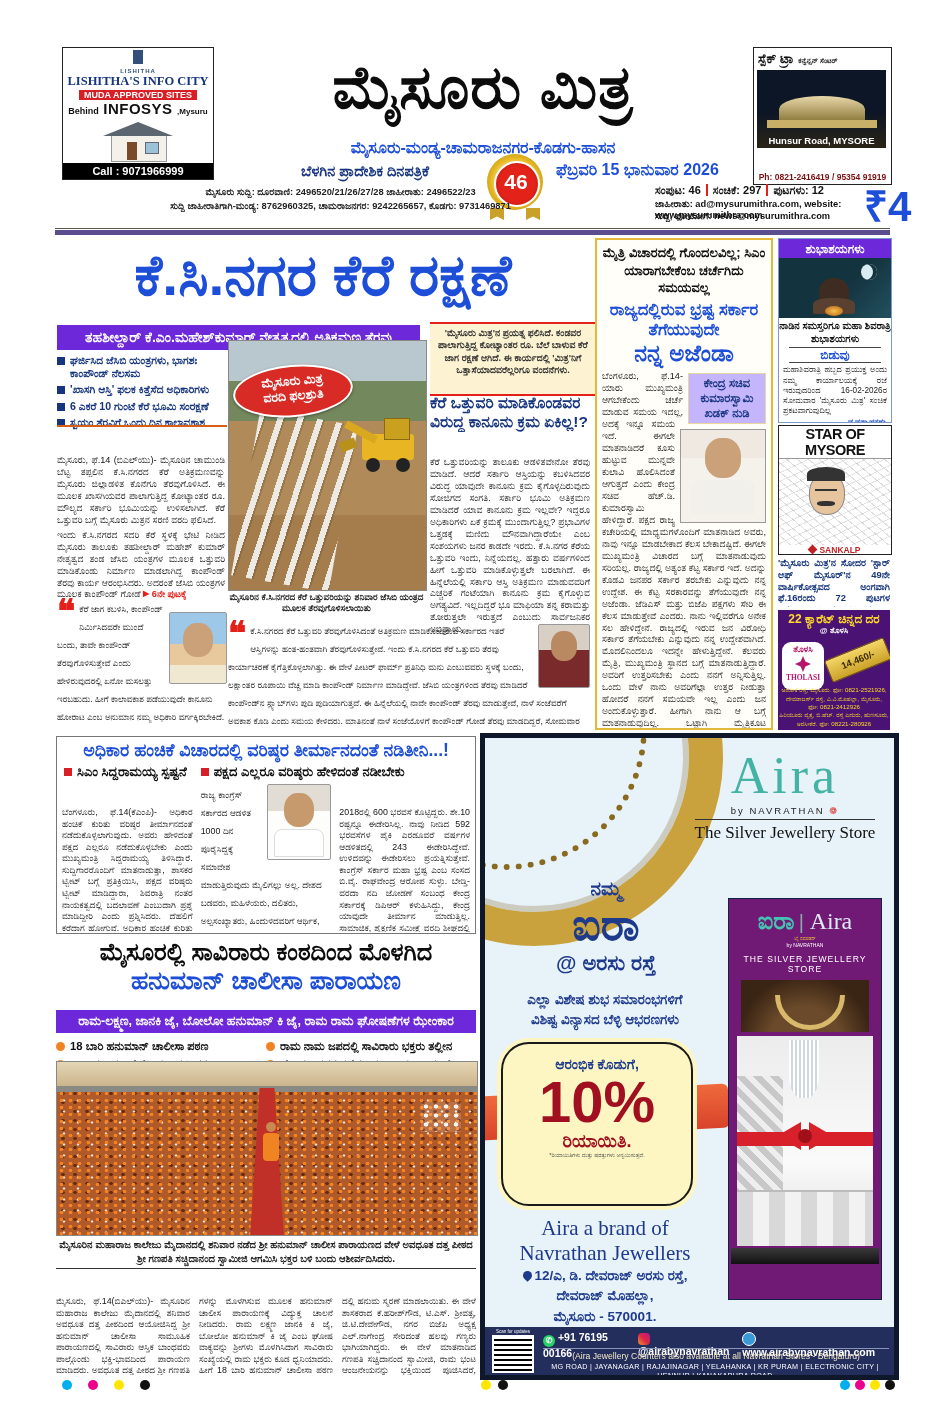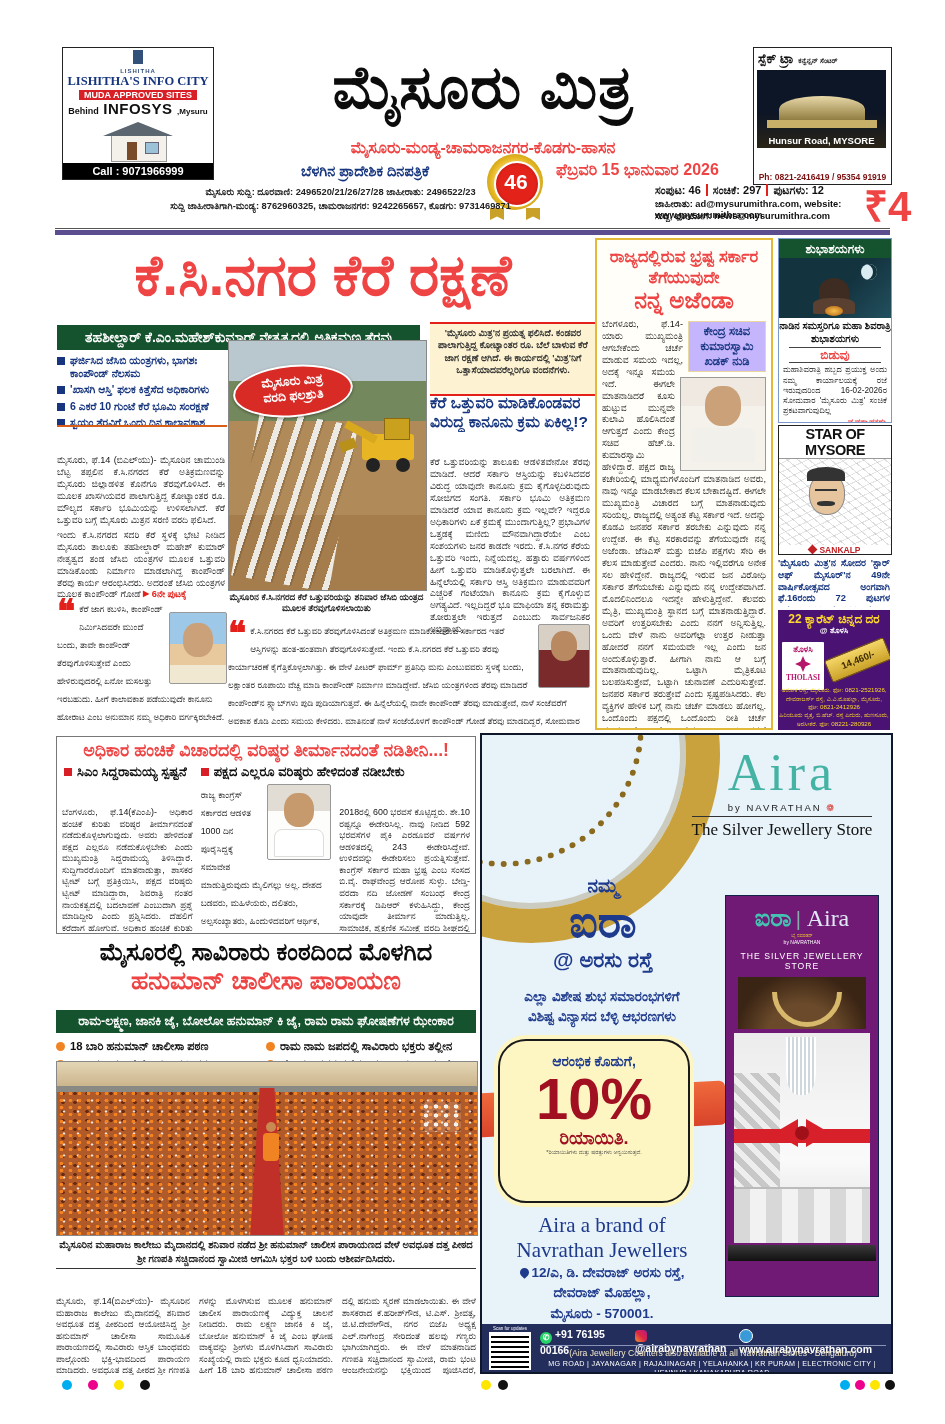--- a/index.html
+++ b/index.html
@@ -1,23 +1,23 @@
 <!DOCTYPE html>
 <html><head>
 <meta charset="utf-8">
 <style>
   html,body{margin:0;padding:0;background:#888;}
   .page{position:relative;width:945px;height:1424px;background:#fff;margin:0 auto;overflow:hidden;
         font-family:"Liberation Sans",sans-serif;color:#111;}
   .abs{position:absolute;}
   .c{text-align:center;} .j{text-align:justify;} .b{font-weight:bold;}
-  .red{color:#ef4444;} .blue{color:#16357e;} .white{color:#fff;}
+  .red{color:#1d4ed8;} .blue{color:#16357e;} .white{color:#fff;}
   .ov{overflow:hidden;}
   .serif{font-family:"Liberation Serif",serif;}
-  .band{background:#14532d;color:#fff;font-weight:bold;display:flex;align-items:center;justify-content:center;}
+  .band{background:#6d28d9;color:#fff;font-weight:bold;display:flex;align-items:center;justify-content:center;}
   .body-sm{font-size:9.2px;line-height:1.3;text-align:justify;color:#141414;margin-top:23px;}
   .sq{display:inline-block;width:8px;height:8px;background:#16357e;margin-right:5px;flex:none;margin-top:3px;}
   .bullet-row{display:flex;font-size:10.6px;font-weight:bold;color:#16357e;line-height:1.25;margin-bottom:3px;}
   .odot{display:inline-block;width:9px;height:9px;border-radius:50%;background:#f08322;margin-right:5px;flex:none;margin-top:2px;}
   .contmark{color:#e3211a;font-weight:bold;white-space:nowrap;}
   .contmark .tri{font-size:8px;vertical-align:1px;}
   .qmark{float:left;font-size:34px;line-height:.7;color:#e3211a;font-weight:bold;margin:2px 4px 0 0;font-family:"Liberation Serif",serif;}
   .qmark::before{content:"\275D";}
   .portrait{border:1px solid #999;border-radius:2px;}
   .pipe{border-left:2px solid #e3211a;margin:0 5px;}
@@ -161,20 +161,21 @@
   <div class="abs ov" style="left:228px;top:620px;width:362px;height:110px;">
     <span class="qmark"></span>
     <div class="portrait" style="float:right;width:50px;height:62px;margin:4px 0 2px 5px;background:linear-gradient(#d8d0c4 0 40%,#7a2a2a 40%);">
       <div style="width:26px;height:30px;background:#b98a62;border-radius:45%;margin:6px auto 0;"></div>
     </div>
     <span class="body-sm" style="font-size:8.7px;">ಕೆ.ಸಿ.ನಗರದ ಕೆರೆ ಒತ್ತುವರಿ ತೆರವುಗೊಳಿಸಿದಂತೆ ಅತಿಕ್ರಮಣ ಮಾಡಿಕೊಂಡಿರುವ ಸರ್ಕಾರದ ಇತರೆ ಆಸ್ತಿಗಳನ್ನು ಹಂತ-ಹಂತವಾಗಿ ತೆರವುಗೊಳಿಸುತ್ತೇವೆ. ಇಂದು ಕೆ.ಸಿ.ನಗರದ ಕೆರೆ ಒತ್ತುವರಿ ತೆರವು ಕಾರ್ಯಾಚರಣೆ ಕೈಗೆತ್ತಿಕೊಳ್ಳಲಾಗಿತ್ತು. ಈ ವೇಳೆ ಪೀಟರ್ ಫಾರ್ಮ್ ಪ್ರತಿನಿಧಿ ಮನು ಎಂಬುವವರು ಸ್ಥಳಕ್ಕೆ ಬಂದು, ಲಕ್ಷಾಂತರ ರೂಪಾಯಿ ವೆಚ್ಚ ಮಾಡಿ ಕಾಂಪೌಂಡ್ ನಿರ್ಮಾಣ ಮಾಡಿದ್ದೇವೆ. ಜೆಸಿಬಿ ಯಂತ್ರಗಳಿಂದ ತೆರವು ಮಾಡಿದರೆ ಕಾಂಪೌಂಡ್‌ನ ಸ್ಲ್ಯಾಬ್‌ಗಳು ಪುಡಿ ಪುಡಿಯಾಗುತ್ತವೆ. ಈ ಹಿನ್ನೆಲೆಯಲ್ಲಿ ನಾವೇ ಕಾಂಪೌಂಡ್ ತೆರವು ಮಾಡುತ್ತೇವೆ, ನಾಳೆ ಸಂಜೆವರೆಗೆ ಅವಕಾಶ ಕೊಡಿ ಎಂದು ಸಮಯ ಕೇಳಿದರು. ಮಾತಿನಂತೆ ನಾಳೆ ಸಂಜೆಯೊಳಗೆ ಕಾಂಪೌಂಡ್ ಗೋಡೆ ತೆರವು ಮಾಡದಿದ್ದರೆ, ಸೋಮವಾರ ಬೆಳಗ್ಗೆ ನಾವೇ ಕಾರ್ಯಾಚರಣೆ ನಡೆಸಿ ಕಾಂಪೌಂಡ್ ಗೋಡೆ ತೆರವುಗೊಳಿಸುತ್ತೇವೆ. ಲ್ಯಾಂಡ್ ಬೀಟ್ ಸರ್ವೆ ಆಪ್‌ನಲ್ಲಿ ಸರ್ಕಾರದ ಆಸ್ತಿ ಅತಿಕ್ರಮಣದ ಬಗ್ಗೆ ಮಾಹಿತಿ ಇದೆ. ಈ ಬಗ್ಗೆ ದಾಖಲಾತಿ ಸಮೇತ ಸಮಗ್ರವಾಗಿ ಪರಿಶೀಲನೆ ನಡೆಸಿ ಅತಿಕ್ರಮಣವನ್ನು ಹಂತ ಹಂತವಾಗಿ ತೆರವು ಮಾಡುತ್ತೇವೆ.</span>
     
   </div>
 
   <div class="abs ov" style="left:595px;top:238px;width:178px;height:492px;border:2px solid #e3b93a;background:#fffef8;padding:4px 5px;box-sizing:border-box;">
+    <div class="c b" style="font-size:13px;line-height:1.35;color:#0c0c0c;">ಮೈತ್ರಿ ವಿಚಾರದಲ್ಲಿ ಗೊಂದಲವಿಲ್ಲ; ಸಿಎಂ ಯಾರಾಗಬೇಕೆಂಬ ಚರ್ಚೆಗಿದು ಸಮಯವಲ್ಲ</div>
     <div class="c b red" style="font-size:16.5px;line-height:1.25;margin-top:2px;">ರಾಜ್ಯದಲ್ಲಿರುವ ಭ್ರಷ್ಟ ಸರ್ಕಾರ ತೆಗೆಯುವುದೇ</div>
     <div class="c b red" style="font-size:23px;line-height:1.2;">ನನ್ನ ಅಜೆಂಡಾ</div>
     <div style="margin-top:4px;" class="body-sm">
       <div style="float:right;width:78px;margin:2px 0 3px 5px;">
         <div class="b blue c" style="font-size:11.5px;line-height:1.3;background:#c4b5fd;border:1px solid #e8d8a0;padding:2px;">ಕೇಂದ್ರ ಸಚಿವ ಕುಮಾರಸ್ವಾಮಿ ಖಡಕ್ ನುಡಿ</div>
       </div>
       <div style="float:right;clear:right;width:84px;height:92px;margin:2px 0 3px 5px;border:1px solid #999;background:linear-gradient(#efe9e2 0 30%,#f5f2ec 30%);">
         <div style="width:36px;height:40px;background:#caa178;border-radius:45%;margin:8px auto 0;"></div>
         <div style="width:64px;height:34px;background:#f2f0ea;border-radius:8px 8px 0 0;margin:2px auto 0;"></div>
       </div>
@@ -210,21 +211,21 @@
     </div>
     <div class="c b" style="font-size:8.5px;color:#c02125;">
       <span style="display:inline-block;width:7px;height:7px;background:#c02125;transform:rotate(45deg);margin-right:3px;"></span><span>SANKALP</span>
     </div>
   </div>
   <div class="abs b blue j ov" style="left:778px;top:557px;width:112px;height:50px;font-size:9.4px;line-height:1.25;">'ಮೈಸೂರು ಮಿತ್ರ'ನ ಸೋದರ 'ಸ್ಟಾರ್ ಆಫ್ ಮೈಸೂರ್'ನ 49ನೇ ವಾರ್ಷಿಕೋತ್ಸವದ ಅಂಗವಾಗಿ ಫೆ.16ರಂದು 72 ಪುಟಗಳ ವಿಶೇಷಾಂಕವನ್ನು ಹೊರತರುತ್ತಿದೆ</div>
 
   <div class="abs ov" style="left:778px;top:610px;width:112px;height:120px;background:#4a1273;">
     <div class="c b" style="font-size:12px;color:#ffd92b;margin-top:2px;">22 ಕ್ಯಾರೆಟ್ ಚಿನ್ನದ ದರ</div>
     <div class="c white b" style="font-size:8px;">@ ತೊಳಸಿ</div>
-    <div class="abs" style="left:4px;top:32px;width:42px;height:48px;background:#fff;border-radius:1px;">
+    <div class="abs" style="left:4px;top:32px;width:42px;height:48px;background:#fff;border-radius:9px;">
       <div class="c b" style="font-size:8.5px;color:#b5176b;margin-top:2px;">ತೊಳಸಿ</div>
       <div style="width:16px;height:16px;margin:1px auto;background:#b5176b;clip-path:polygon(50% 0,65% 35%,100% 50%,65% 65%,50% 100%,35% 65%,0 50%,35% 35%);"></div>
       <div class="c b serif" style="font-size:7.5px;color:#b5176b;">THOLASI</div>
     </div>
     <div class="abs" style="left:48px;top:38px;width:62px;height:22px;background:linear-gradient(#f4d667,#caa128);transform:rotate(-22deg);border-radius:3px;border:1px solid #7a5c10;">
       <div class="c b" style="font-size:9.5px;color:#3a2a00;line-height:22px;">14,460/-</div>
     </div>
     <div class="c" style="position:absolute;left:0;bottom:2px;width:112px;font-size:6.2px;line-height:1.35;color:#ffd92b;">
       <div>ಅಶೋಕ ರಸ್ತೆ, ಮೈಸೂರು. ಫೋ: 0821-2521926,</div>
       <div>ದೇವರಾಜರ್ಸ್ ರಸ್ತೆ, ವಿ.ವಿ.ಮೊಹಲ್ಲಾ, ಮೈಸೂರು,</div>
@@ -246,21 +247,21 @@
         <div class="portrait" style="float:right;width:62px;height:74px;margin:0 0 3px 4px;background:linear-gradient(#e2ddd4 0 35%,#fdfdfb 35%);">
           <div style="width:30px;height:34px;background:#c79a6e;border-radius:45%;margin:8px auto 0;"></div>
           <div style="width:48px;height:26px;background:#fff;border-radius:8px 8px 0 0;margin:2px auto 0;border:1px solid #ddd;"></div>
         </div>
         <span class="body-sm" style="font-size:8.9px;">ರಾಜ್ಯ ಕಾಂಗ್ರೆಸ್ ಸರ್ಕಾರದ ಆಡಳಿತ 1000 ದಿನ ಪೂರೈಸಿದ್ದಕ್ಕೆ ಸಮಾವೇಶ ಮಾಡುತ್ತಿರುವುದು ಮೈಲಿಗಲ್ಲು ಅಲ್ಲ. ದೇಶದ ಬಡವರು, ಮಹಿಳೆಯರು, ದಲಿತರು, ಅಲ್ಪಸಂಖ್ಯಾತರು, ಹಿಂದುಳಿದವರಿಗೆ ಆರ್ಥಿಕ, ಸಾಮಾಜಿಕ ಶಕ್ತಿ ತುಂಬುವ ಕಾರ್ಯಕ್ರಮ ಮುಂದುವರಿಸಲು. ಇದುವರೆಗೆ ಕೊಟ್ಟ ಮಾತಿನಂತೆ ನಡೆದುಕೊಂಡಿದ್ದು, ಮುಂದೆಯೂ ನಡೆದುಕೊಳ್ಳುತ್ತೇವೆ. ಬಿಜೆಪಿ ಹೊಟ್ಟೆಕಿಚ್ಚಿನಿಂದ ಸಮಾವೇಶ ವಿರೋಧಿಸುತ್ತಿದೆ. ಅವರು ಅಧಿಕಾರದಲ್ಲಿದ್ದ ನಾಲ್ಕು ವರ್ಷ ಏನೂ ಮಾಡಿರಲಿಲ್ಲ. ನಮ್ಮನ್ನು ಟೀಕಿಸಲು ಬಿಜೆಪಿಗೆ ನೈತಿಕ ಹಕ್ಕಿಲ್ಲ.</span>
       </div>
       <div class="body-sm" style="flex:1;font-size:8.9px;">2018ರಲ್ಲಿ 600 ಭರವಸೆ ಕೊಟ್ಟಿದ್ದರು. ಶೇ.10 ರಷ್ಟನ್ನೂ ಈಡೇರಿಸಿಲ್ಲ. ನಾವು ನೀಡಿದ 592 ಭರವಸೆಗಳ ಪೈಕಿ ಎರಡೂವರೆ ವರ್ಷಗಳ ಆಡಳಿತದಲ್ಲಿ 243 ಈಡೇರಿಸಿದ್ದೇವೆ. ಉಳಿದವನ್ನು ಈಡೇರಿಸಲು ಪ್ರಯತ್ನಿಸುತ್ತೇವೆ. ಕಾಂಗ್ರೆಸ್ ಸರ್ಕಾರ ಮಹಾ ಭ್ರಷ್ಟ ಎಂಬ ಸಂಸದ ಬಿ.ವೈ. ರಾಘವೇಂದ್ರ ಆರೋಪ ಸುಳ್ಳು. ಬೇಡ್ತಿ-ವರದಾ ನದಿ ಜೋಡಣೆ ಸಂಬಂಧ ಕೇಂದ್ರ ಸರ್ಕಾರಕ್ಕೆ ಡಿಪಿಆರ್ ಕಳುಹಿಸಿದ್ದು, ಕೇಂದ್ರ ಯಾವುದೇ ತೀರ್ಮಾನ ಮಾಡುತ್ತಿಲ್ಲ. ಸಾಮಾಜಿಕ, ಶೈಕ್ಷಣಿಕ ಸಮೀಕ್ಷೆ ವರದಿ ಶೀಘ್ರದಲ್ಲಿ ಸಚಿವ ಸಂಪುಟದಲ್ಲಿ ಮಂಡನೆಯಾಗಲಿದ್ದು, ನಂತರ ಸರ್ಕಾರ ತೀರ್ಮಾನ ಕೈಗೊಳ್ಳಲಿದೆ ಎಂದರು.</div>
     </div>
   </div>
 
-  <div class="abs ov" style="left:480px;top:733px;width:409px;height:637px;background:#e7f2f9;border:2px solid #0f172a;">
+  <div class="abs ov" style="left:480px;top:733px;width:409px;height:637px;background:#e7f2f9;border:5px solid #0f172a;">
 
     <div class="abs" style="left:-140px;top:-170px;width:310px;height:310px;border:34px solid #c9a23d;border-radius:50%;box-shadow:0 0 0 6px rgba(120,90,20,.25) inset;"></div>
     <div class="abs" style="left:-120px;top:-150px;width:270px;height:270px;border:6px dotted #8a6a1f;border-radius:50%;"></div>
 
     <div class="abs c" style="left:200px;top:8px;width:200px;">
       <div class="serif" style="font-size:52px;color:#45b3a4;letter-spacing:4px;">Aira</div>
       <div style="font-size:9.5px;letter-spacing:2px;color:#222;"><span>by NAVRATHAN</span> <span style="color:#d8302a;">❁</span></div>
       <div style="border-top:1.5px solid #333;margin:3px 10px;"></div>
       <div class="serif" style="font-size:17px;color:#111;">The Silver Jewellery Store</div>
     </div>

